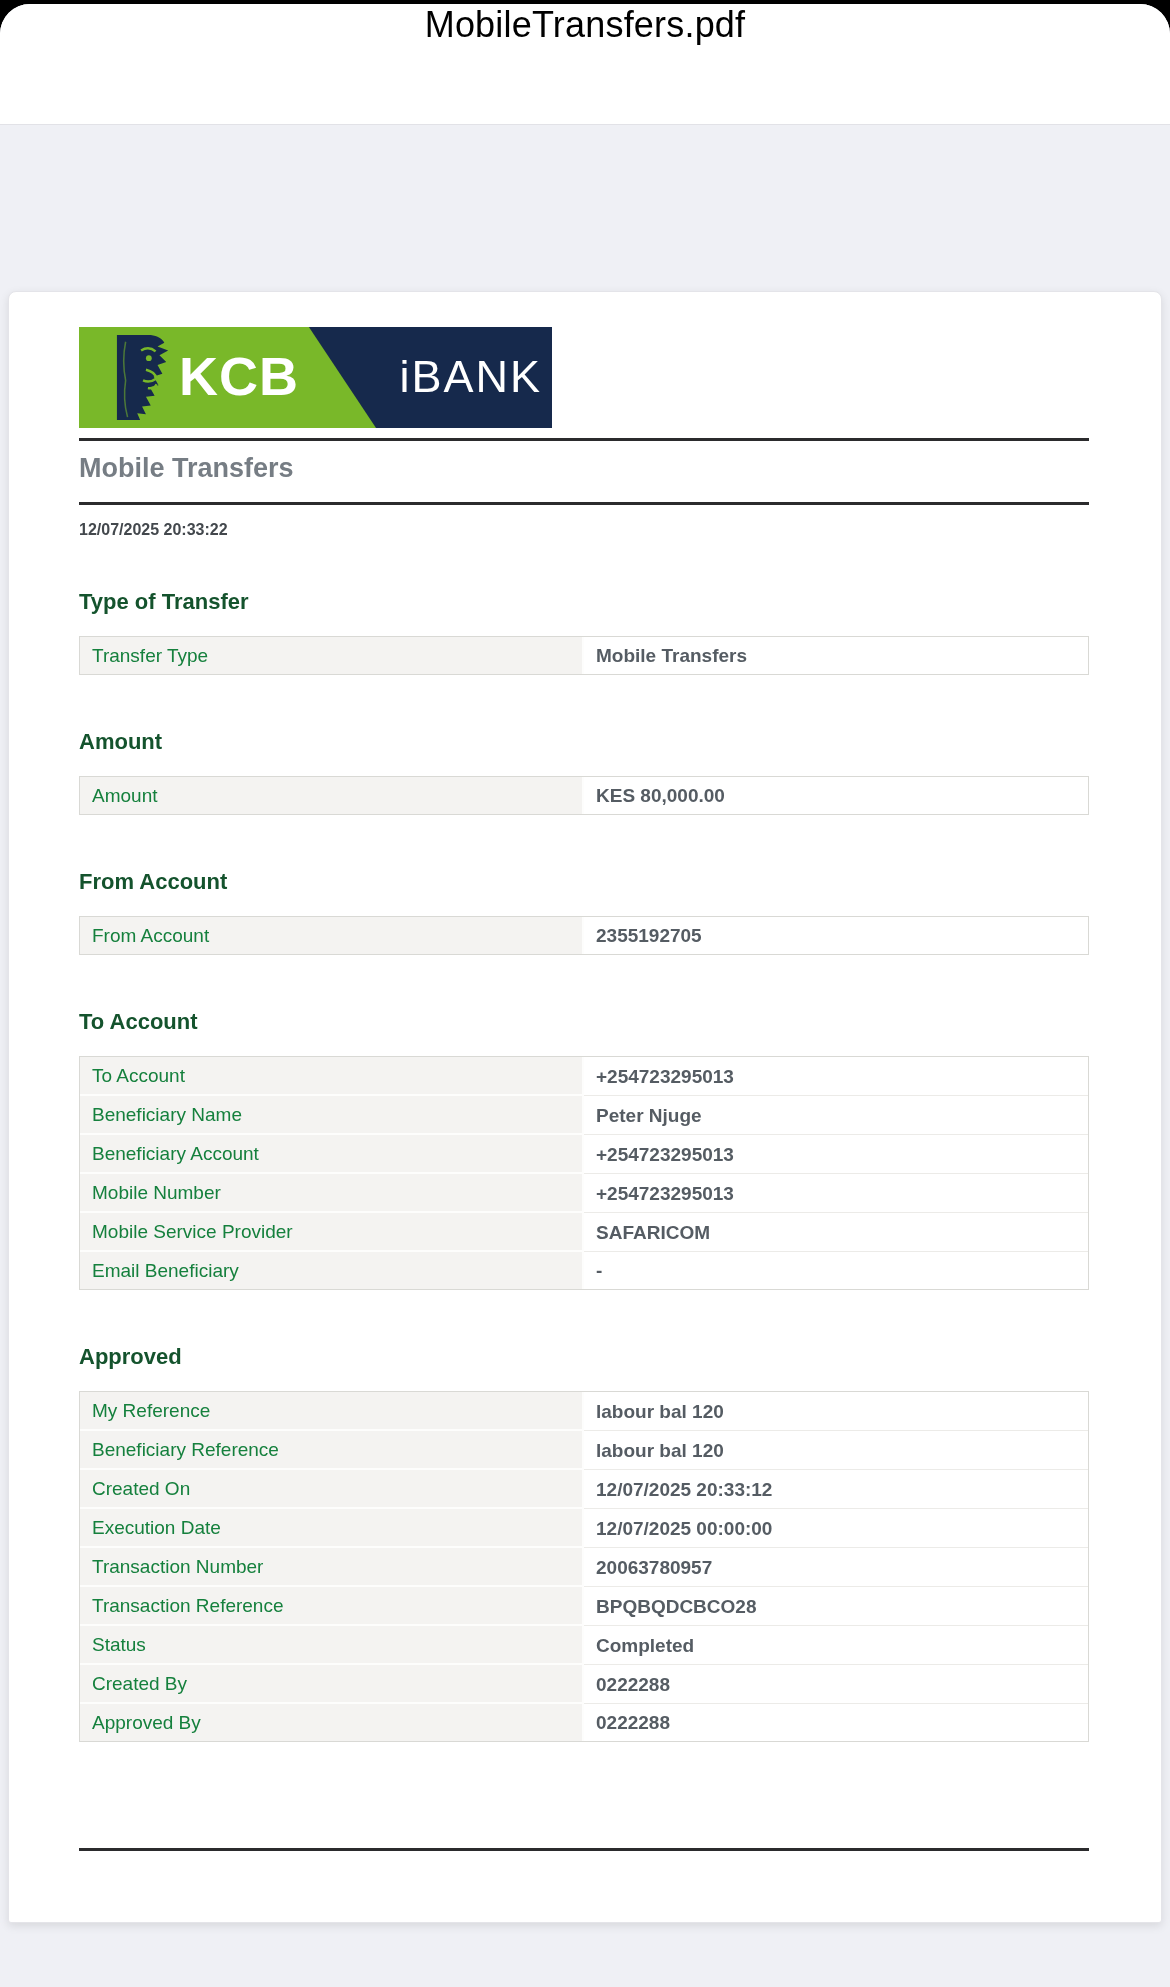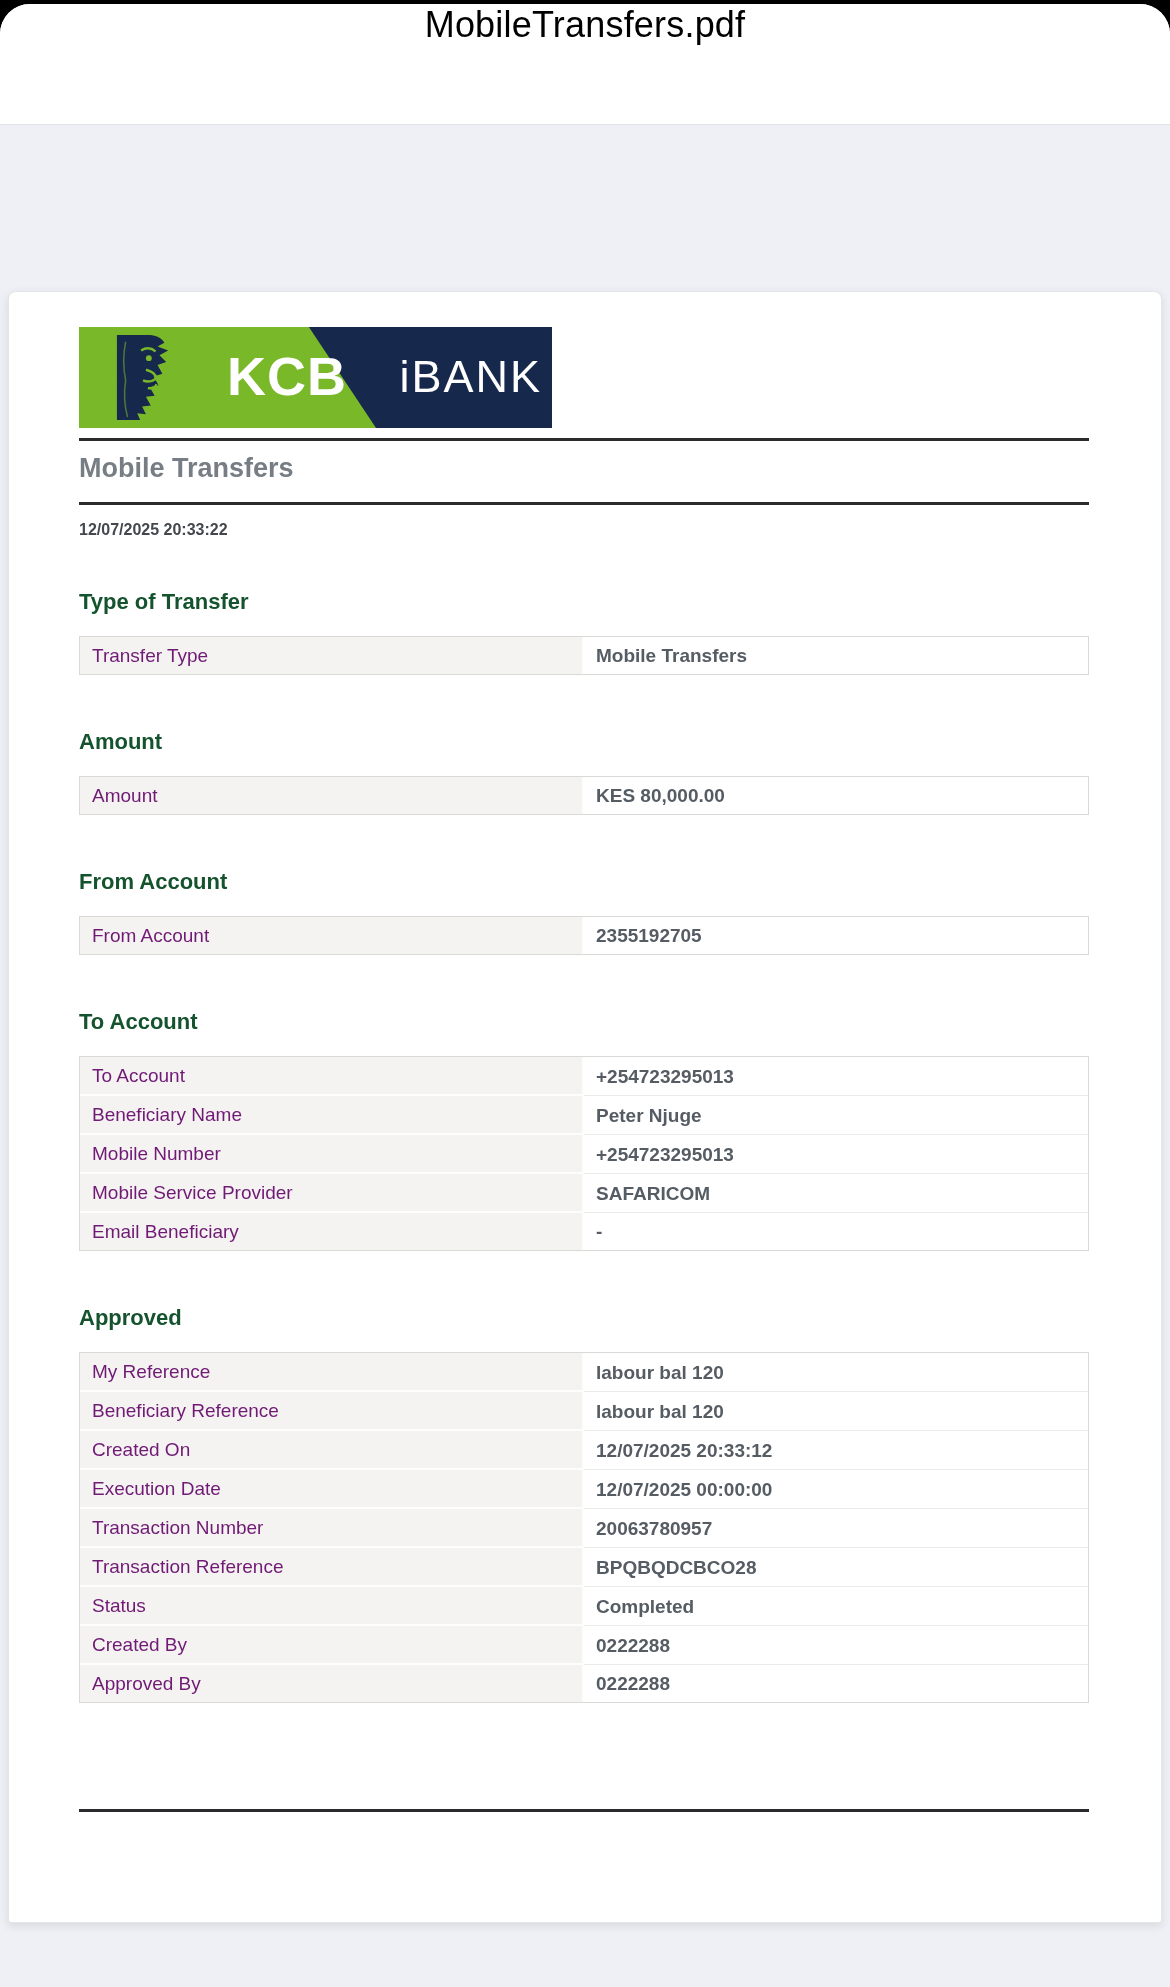--- a/index.html
+++ b/index.html
@@ -45,21 +45,21 @@
   .logo-navy {
     position:absolute; inset:0;
     background:#16294c;
     clip-path:polygon(48.6% 0, 100% 0, 100% 100%, 62.8% 100%);
   }
   .logo-lion {
     position:absolute; left:34px; top:7px; width:62px; height:87px;
   }
   .logo-kcb {
     position:absolute; left:100px; top:50%; transform:translateY(-54%);
-    color:#fff; font-size:54px; font-weight:700; letter-spacing:1px;margin-left:48px;
+    color:#fff; font-size:54px; font-weight:700; letter-spacing:1px;
   }
   .logo-ibank {
     position:absolute; right:10px; top:50%; transform:translateY(-52%);
     color:#fff; font-size:45px; font-weight:400; letter-spacing:2px;
   }
 
   
   .rule {
     border:none; border-top:3px solid #2b2b2d; margin:10px 0 0 0;
   }
@@ -80,21 +80,21 @@
   table.kv {
     width:100%; border-collapse:separate; border-spacing:0;
     margin-top:22px;
     border:1px solid #d9d9d5;
   }
   td {
     font-size:19px; line-height:21px; padding:8px 12px;
     vertical-align:middle;
   }
   td.kv-label {
-    width:50%; background:#f4f3f1; color:#701a75; font-weight:400;
+    width:50%; background:#f4f3f1; color:#15803d; font-weight:400;
     border-right:2px solid #fdfdfc;
     border-bottom:2px solid #fdfdfc;
   }
   td.kv-value {
     color:#555c63; font-weight:700; background:#fff;
     border-bottom:1px solid #ecebe8;
   }
   tr:last-child td { border-bottom:none; }
   .bottom-rule { margin-top:106px; }
 </style>
@@ -169,20 +169,24 @@
   <tr>
     <td class="kv-label">To Account</td>
     <td class="kv-value">+254723295013</td>
   </tr>
 
   <tr>
     <td class="kv-label">Beneficiary Name</td>
     <td class="kv-value">Peter Njuge</td>
   </tr>
 
+  <tr>
+    <td class="kv-label">Beneficiary Account</td>
+    <td class="kv-value">+254723295013</td>
+  </tr>
 
   <tr>
     <td class="kv-label">Mobile Number</td>
     <td class="kv-value">+254723295013</td>
   </tr>
 
   <tr>
     <td class="kv-label">Mobile Service Provider</td>
     <td class="kv-value">SAFARICOM</td>
   </tr>

